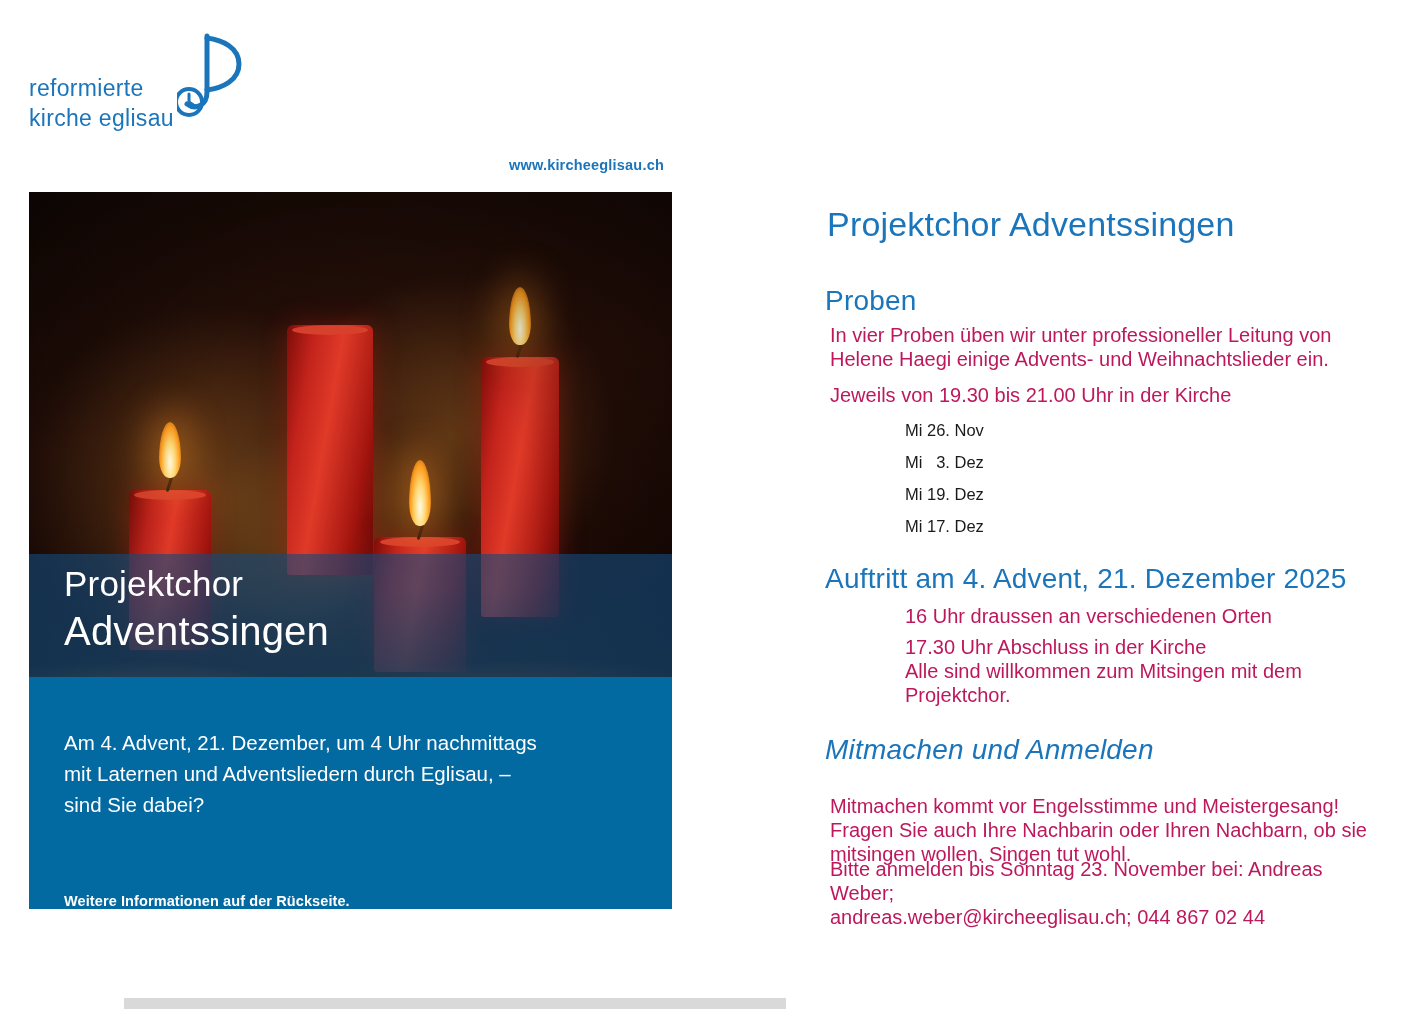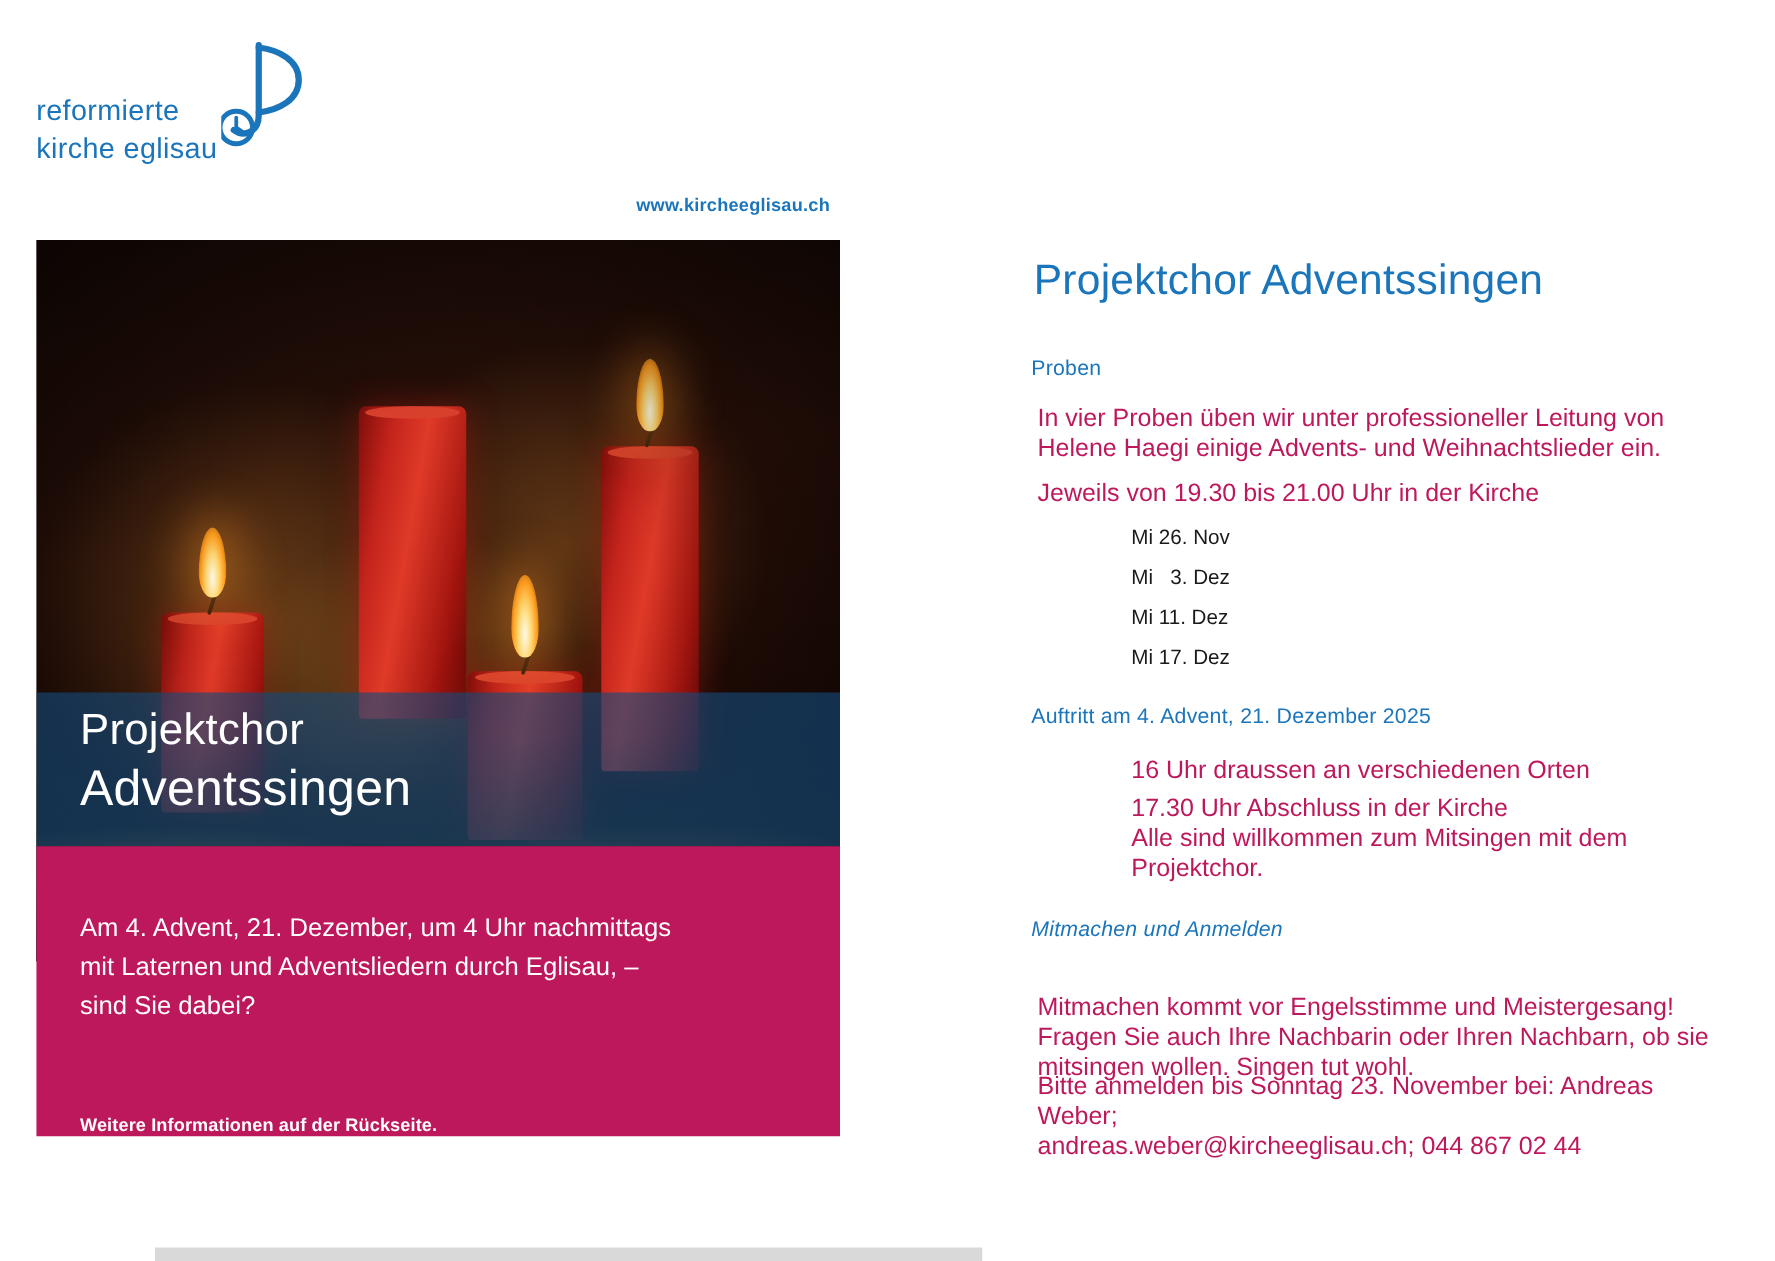--- a/index.html
+++ b/index.html
@@ -163,21 +163,21 @@
     line-height: 50px;
     letter-spacing: 0.2px;
   }
 
   .blue-panel {
     position: absolute;
     left: 0;
     top: 485px;
     width: 643px;
     height: 232px;
-    background: #be185d;
+    background: #0369a1;
   }
   .blue-panel .lead {
     position: absolute;
     left: 35px;
     top: 50px;
     width: 580px;
     color: #ffffff;
     font-size: 20.5px;
     line-height: 31px;
     white-space: pre-line;
@@ -223,21 +223,21 @@
     position: absolute;
     left: 41px;
     top: 205px;
     color: #1b75bb;
     font-size: 34px;
     letter-spacing: 0.2px;
   }
   .r-h2 {
     position: absolute;
     color: #1b75bb;
-    font-size: 17px;
+    font-size: 28px;
     letter-spacing: 0.2px;
   }
   .r-h2.proben { left: 39px; top: 285px; }
   .r-h2.auftritt { left: 39px; top: 563px; }
   .r-h2.mitmachen { left: 39px; top: 734px; font-style: italic; }
 
   .r-p {
     position: absolute;
     color: #be185d;
     font-size: 20px;
@@ -326,21 +326,21 @@
   <div class="r-title">Projektchor Adventssingen</div>
 
   <div class="r-h2 proben">Proben</div>
   <div class="r-p p1">In vier Proben üben wir unter professioneller Leitung von
 Helene Haegi einige Advents- und Weihnachtslieder ein.</div>
   <div class="r-p p2">Jeweils von 19.30 bis 21.00 Uhr in der Kirche</div>
 
   <div class="dates">
     <div class="date-row">Mi 26. Nov</div>
     <div class="date-row">Mi   3. Dez</div>
-    <div class="date-row">Mi 11. Dez</div>
+    <div class="date-row">Mi 19. Dez</div>
     <div class="date-row">Mi 17. Dez</div>
   </div>
 
   <div class="r-h2 auftritt">Auftritt am 4. Advent, 21. Dezember 2025</div>
   <div class="r-p p3">16 Uhr draussen an verschiedenen Orten</div>
   <div class="r-p p4">17.30 Uhr Abschluss in der Kirche
 Alle sind willkommen zum Mitsingen mit dem
 Projektchor.</div>
 
   <div class="r-h2 mitmachen">Mitmachen und Anmelden</div>

